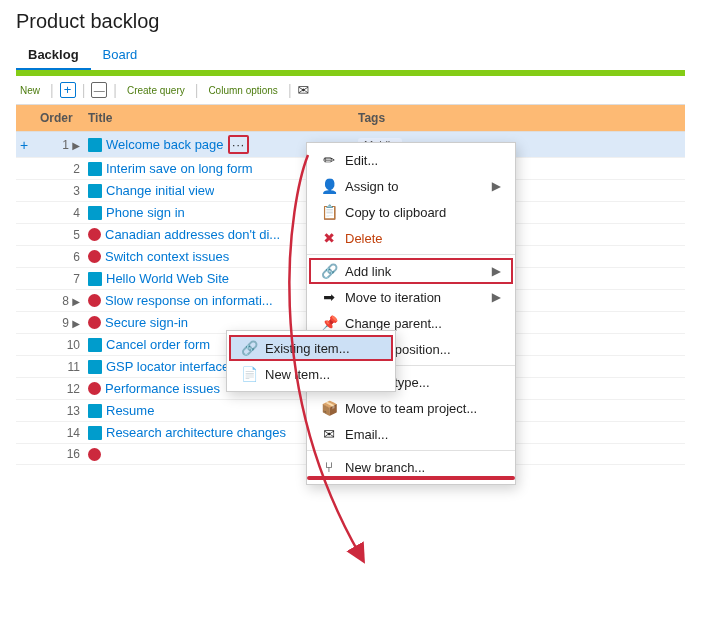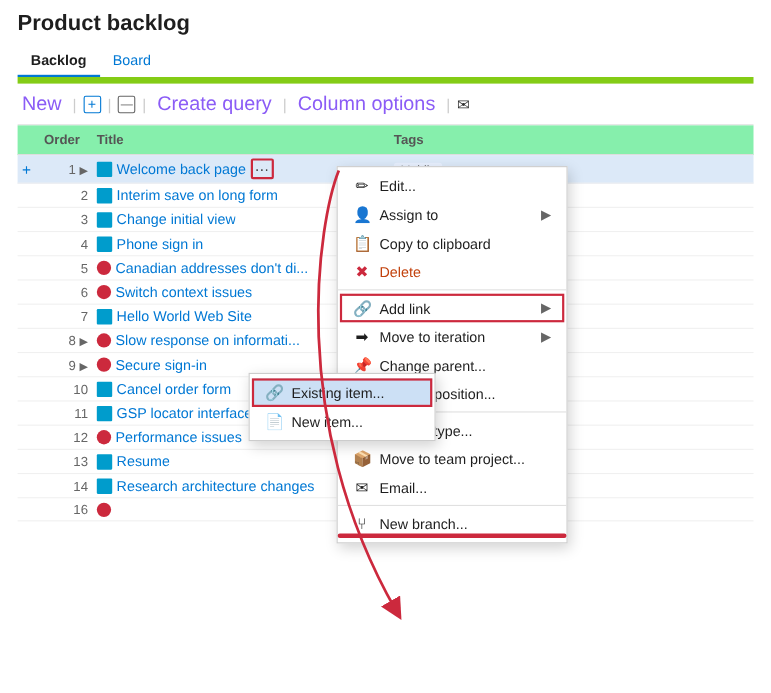--- a/index.html
+++ b/index.html
@@ -1,33 +1,33 @@
 <!DOCTYPE html>
 <html><head>
   <meta charset="utf-8">
   <style>
     * { box-sizing: border-box; margin: 0; padding: 0; }
     body { font-family: 'Segoe UI', sans-serif; font-size: 13px; background: #fff; color: #333; width: 701px; min-height: 630px; overflow: hidden; }
 
     .page { padding: 10px 16px 0 16px; }
 
-    .page-title { font-size: 20px; font-weight: 700; color: #1e1e1e; margin-bottom: 8px; }
+    .page-title { font-size: 20px; font-weight: 400; color: #1e1e1e; margin-bottom: 8px; }
 
     .tabs { display: flex; gap: 0; border-bottom: 6px solid #84cc16; margin-bottom: 0; }
     .tab { padding: 6px 12px; font-size: 13px; cursor: pointer; color: #0078d4; border-bottom: 2px solid transparent; }
     .tab.active { color: #1e1e1e; border-bottom: 2px solid #0078d4; font-weight: 600; }
 
     .toolbar { display: flex; align-items: center; padding: 6px 0; gap: 6px; border-bottom: 1px solid #ddd; }
-    .toolbar-btn { background: none; border: none; cursor: pointer; color: #8b5cf6; font-size: 18px; padding: 2px 4px; display: flex; align-items: center; gap: 4px; }
+    .toolbar-btn { background: none; border: none; cursor: pointer; color: #4d7c0f; font-size: 10px; padding: 2px 4px; display: flex; align-items: center; gap: 4px; }
     .toolbar-sep { color: #ccc; font-size: 14px; }
     .icon-plus-box { display: inline-block; width: 16px; height: 16px; border: 1px solid #0078d4; border-radius: 2px; text-align: center; line-height: 14px; font-size: 13px; color: #0078d4; }
     .icon-collapse { display: inline-block; width: 16px; height: 16px; border: 1px solid #666; border-radius: 2px; text-align: center; line-height: 14px; font-size: 11px; color: #666; }
     .icon-mail { font-size: 14px; }
 
-    .grid-header { display: grid; grid-template-columns: 20px 48px 270px auto; align-items: center; padding: 4px 0; border-bottom: 1px solid #ddd; background: #86efac; font-weight: 600; color: #555; font-size: 12px; }
+    .grid-header { display: grid; grid-template-columns: 20px 48px 270px auto; align-items: center; padding: 4px 0; border-bottom: 1px solid #ddd; background: #fdba74; font-weight: 600; color: #555; font-size: 12px; }
     .grid-header > div { padding: 2px 4px; }
 
     .grid-row { display: grid; grid-template-columns: 20px 48px 270px auto; align-items: center; padding: 1px 0; border-bottom: 1px solid #f0f0f0; position: relative; }
     .grid-row.highlighted { background: #dce9f8; }
     .grid-row > div { padding: 2px 4px; }
 
     .row-num { color: #666; font-size: 12px; text-align: right; padding-right: 8px; }
 
     .work-item { display: flex; align-items: center; gap: 4px; }
     .wi-icon { width: 14px; height: 14px; display: inline-block; flex-shrink: 0; }

